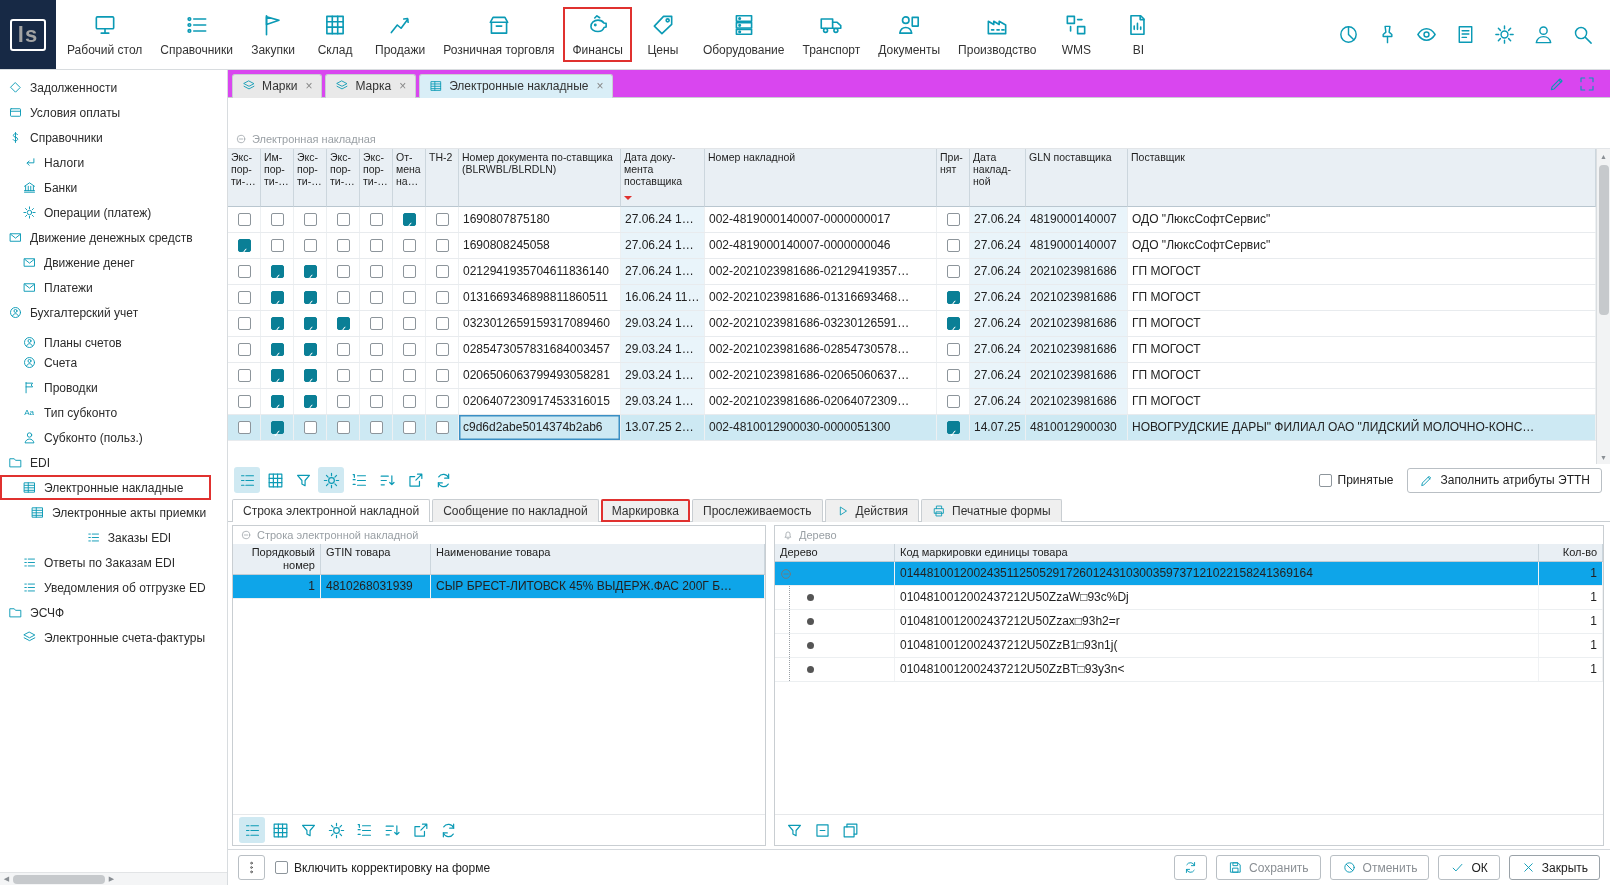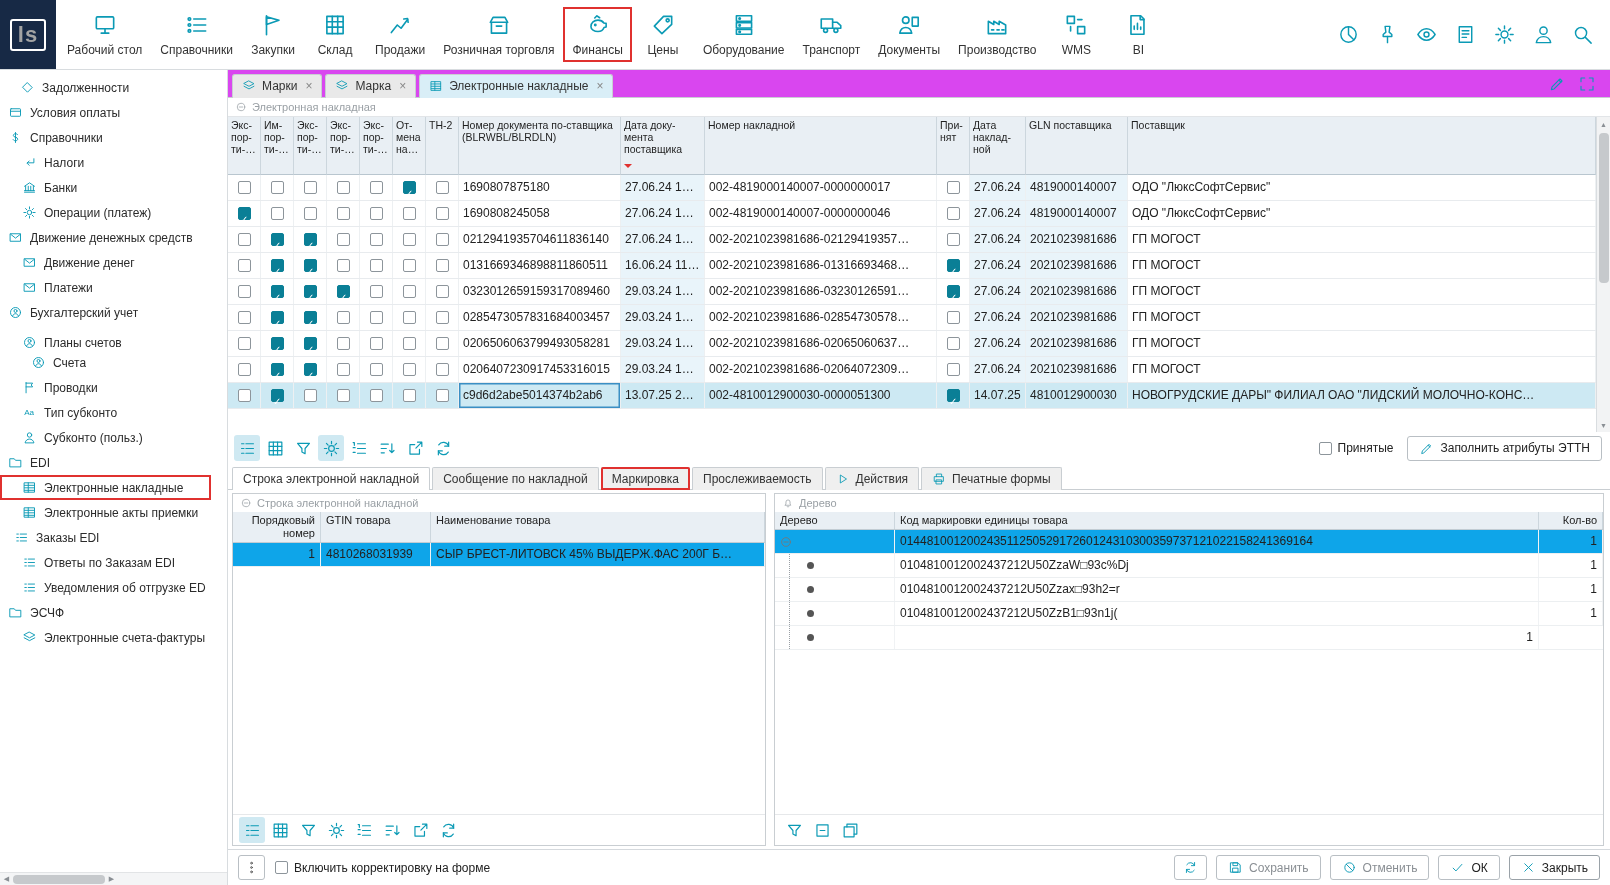--- a/index.html
+++ b/index.html
@@ -39,21 +39,21 @@
   .tabs{display:flex;align-items:flex-end;gap:3px;}
   .tab{display:flex;align-items:center;gap:6px;padding:4px 9px 5px 9px;background:#e9e9e9;border:1px solid #c9ced2;border-bottom:none;border-radius:3px 3px 0 0;font-size:12px;color:#333;cursor:pointer;margin-bottom:-1px;}
   .tab .ic{width:14px;height:14px;color:#0b9ab5;}
   .tab.active{background:#d9eef7;}
   .tab .x{color:#888;margin-left:2px;font-size:12px;cursor:pointer;}
   .strip-actions{margin-left:auto;display:flex;align-items:center;gap:12px;padding:0 10px 4px 0;}
   .strip-actions .ic{width:18px;height:18px;color:#0b9ab5;cursor:pointer;}
 
   
   .panel-title,.p-title{display:flex;align-items:center;gap:5px;padding-left:7px;color:#9aa0a5;font-size:11px;}
-  .panel-title{flex:0 0 18px;}
+  .panel-title{flex:0 0 18px;margin-top:32px;}
   .panel-title .ic,.p-title .ic{width:12px;height:12px;color:#9aa0a5;}
 
   
   .grid-zone{flex:0 0 316px;display:flex;min-width:0;border-top:1px solid #e2e5e8;}
   .grid{flex:1;min-width:0;display:flex;flex-direction:column;}
   .grid-header{display:grid;flex:0 0 58px;}
   .gh-cell{background:#e9eff4;border-right:1px solid #ccd6dd;border-bottom:1px solid #b9c6cf;font-size:10.5px;line-height:1.15;padding:2px 3px;overflow:hidden;overflow-wrap:anywhere;color:#1f1f1f;position:relative;cursor:pointer;}
   .gh-cell.sortmark::after{content:"";position:absolute;left:3px;bottom:2px;border:4px solid transparent;border-top-color:#e0312f;}
   .grid-row{display:grid;height:26px;border-bottom:1px solid #e8ebee;background:#fff;cursor:pointer;}
   .gc{display:block;line-height:25px;font-size:12px;padding:0 4px;white-space:nowrap;overflow:hidden;text-overflow:ellipsis;border-right:1px solid #edf0f2;}
@@ -268,21 +268,21 @@
           <circle cx="10.5" cy="10.5" r="5.8"></circle>
           <path d="M15 15l6 6"></path>
         </svg>
       </div>
   </header>
 
   <div class="body-row">
 
     <aside class="sidebar">
       <div class="side-list" id="side-list">
-          <div class="side-item" style="padding-left: 8px; margin-left: 12px;">
+          <div class="side-item" style="padding-left: 8px;">
             <svg viewBox="0 0 24 24" class="ic">
               <path d="M12 4.5l7.5 7.5L12 19.5 4.5 12z"></path>
             </svg>
             <span>Задолженности</span>
           </div>
           <div class="side-item" style="padding-left: 8px;">
             <svg viewBox="0 0 24 24" class="ic">
               <rect x="4" y="6" width="16" height="12" rx="1"></rect>
               <path d="M4 10h16"></path>
             </svg>
@@ -344,21 +344,21 @@
             <span>Бухгалтерский учет</span>
           </div>
           <div class="side-item" style="padding-left: 22px; align-items: flex-end;">
             <svg viewBox="0 0 24 24" class="ic">
               <circle cx="12" cy="12" r="8"></circle>
               <circle cx="12" cy="9.5" r="2.4"></circle>
               <path d="M7.5 17.5c.8-2.3 2.5-3.6 4.5-3.6s3.7 1.3 4.5 3.6"></path>
             </svg>
             <span>Планы счетов</span>
           </div>
-          <div class="side-item" style="padding-left: 31px;">
+          <div class="side-item" style="padding-left: 22px;">
             <svg viewBox="0 0 24 24" class="ic">
               <circle cx="12" cy="12" r="8"></circle>
               <circle cx="12" cy="9.5" r="2.4"></circle>
               <path d="M7.5 17.5c.8-2.3 2.5-3.6 4.5-3.6s3.7 1.3 4.5 3.6"></path>
             </svg>
             <span>Счета</span>
           </div>
           <div class="side-item" style="padding-left: 22px;">
             <svg viewBox="0 0 24 24" class="ic">
               <path d="M6.5 20.5V4"></path>
@@ -385,28 +385,28 @@
             </svg>
             <span>EDI</span>
           </div>
           <div class="side-item hl" style="padding-left: 22px;">
             <svg viewBox="0 0 24 24" class="ic">
               <rect x="4" y="4.5" width="16" height="15"></rect>
               <path d="M4 8.5h16M4 12.5h16M4 16.5h16M10 4.5v15"></path>
             </svg>
             <span>Электронные накладные</span>
           </div>
-          <div class="side-item" style="padding-left: 22px;">
+          <div class="side-item" style="padding-left: 22px; margin-left: 8px;">
             <svg viewBox="0 0 24 24" class="ic">
               <rect x="4" y="4.5" width="16" height="15"></rect>
               <path d="M4 8.5h16M4 12.5h16M4 16.5h16M10 4.5v15"></path>
             </svg>
             <span>Электронные акты приемки</span>
           </div>
-          <div class="side-item" style="padding-left: 14px;">
+          <div class="side-item" style="padding-left: 30px; justify-content: center;">
             <svg viewBox="0 0 24 24" class="ic">
               <path d="M10 6.5h10M10 12h10M10 17.5h10M4.5 6.5h2.5M4.5 12h2.5M4.5 17.5h2.5"></path>
             </svg>
             <span>Заказы EDI</span>
           </div>
           <div class="side-item" style="padding-left: 22px;">
             <svg viewBox="0 0 24 24" class="ic">
               <path d="M10 6.5h10M10 12h10M10 17.5h10M4.5 6.5h2.5M4.5 12h2.5M4.5 17.5h2.5"></path>
             </svg>
             <span>Ответы по Заказам EDI</span>
@@ -1025,20 +1025,21 @@
                     <span class="tree-dot" style="margin-left: 0px;"></span>
                   </div>
                   <div class="pt-cell">0104810012002437212U50ZzB1□93n1j(</div>
                   <div class="pt-cell r">1</div>
                 </div>
                 <div class="pt-row" style="grid-template-columns: 120px minmax(0px, 1fr) 64px;">
                   <div class="pt-cell tree-first">
                     <span class="tree-line" style="margin-left: 10px;"></span>
                     <span class="tree-dot" style="margin-left: 0px;"></span>
                   </div>
+                  <div class="pt-cell">0104810012002437212U50ZzBT□93y3n&lt;</div>
                   <div class="pt-cell r">1</div>
                 </div>
               </div>
             <div class="p-fill"></div>
             <div class="p-footer" id="tp-tb">
                 <div class="tb-btn">
                   <svg viewBox="0 0 24 24" class="ic">
                     <path d="M4.5 5.5h15L14 12v6.5l-4-2.2V12z"></path>
                   </svg>
                 </div>

